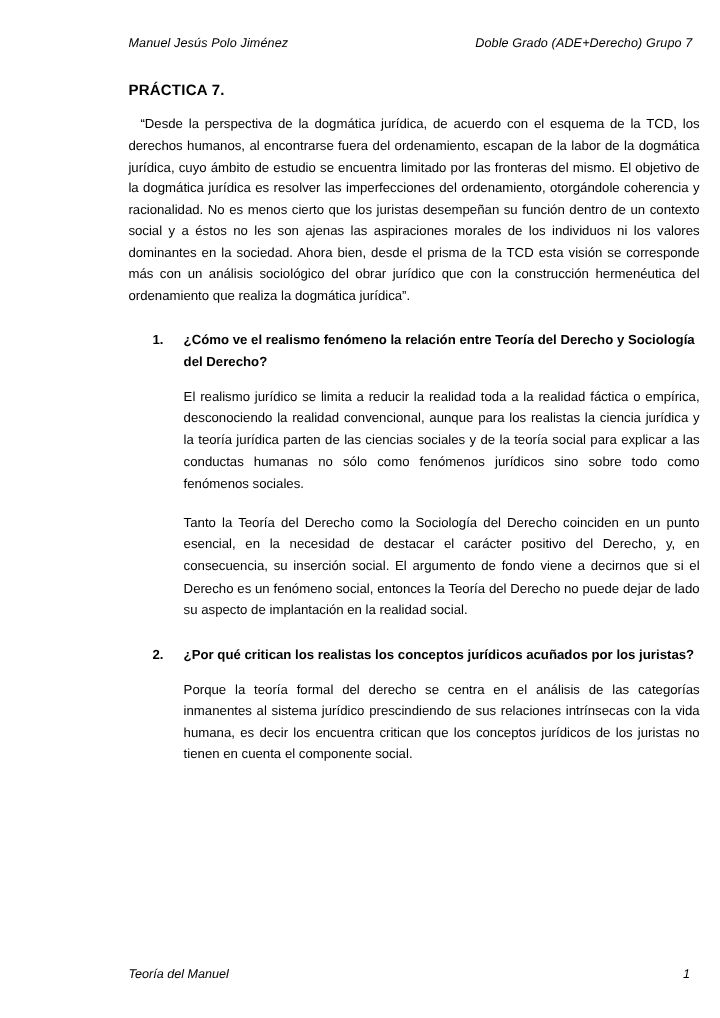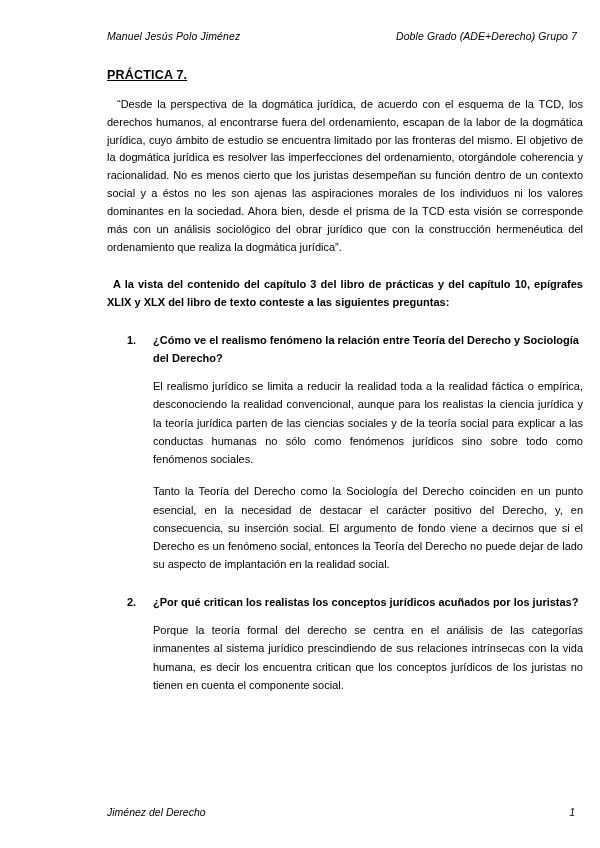--- a/index.html
+++ b/index.html
@@ -33,21 +33,20 @@
     margin-bottom: 26px;
   }
   .header .left { white-space: nowrap; }
   .header .right { white-space: nowrap; padding-right: 6px; }
 
   .title {
     font-weight: bold;
     font-size: 12.5px;
     margin: 0 0 14px 0;
     letter-spacing: 0.2px;
-    text-decoration: underline;
   }
 
   .quote {
     font-size: 11px;
     line-height: 1.62;
     text-align: justify;
     margin: 0 0 20px 0;
     text-indent: 10px;
   }
 
@@ -117,21 +116,20 @@
 
   <div class="header">
     <div class="left">Manuel Jesús Polo Jiménez</div>
     <div class="right">Doble Grado (ADE+Derecho) Grupo 7</div>
   </div>
 
   <h1 class="title">PRÁCTICA 7.</h1>
 
   <p class="quote">“Desde la perspectiva de la dogmática jurídica, de acuerdo con el esquema de la TCD, los derechos humanos, al encontrarse fuera del ordenamiento, escapan de la labor de la dogmática jurídica, cuyo ámbito de estudio se encuentra limitado por las fronteras del mismo. El objetivo de la dogmática jurídica es resolver las imperfecciones del ordenamiento, otorgándole coherencia y racionalidad. No es menos cierto que los juristas desempeñan su función dentro de un contexto social y a éstos no les son ajenas las aspiraciones morales de los individuos ni los valores dominantes en la sociedad. Ahora bien, desde el prisma de la TCD esta visión se corresponde más con un análisis sociológico del obrar jurídico que con la construcción hermenéutica del ordenamiento que realiza la dogmática jurídica”.</p>
 
-  <p class="instruction">A la vista del contenido del capítulo 3 del libro de prácticas y del capítulo 10, epígrafes XLIX y XLX del libro de texto conteste a las siguientes preguntas:</p>
 
   <div class="block-q">
     <div class="qitem">
       <div class="qnum">1.</div>
       <div class="qtext">¿Cómo ve el realismo fenómeno la relación entre Teoría del Derecho y Sociología del Derecho?</div>
     </div>
     <p class="answer">El realismo jurídico se limita a reducir la realidad toda a la realidad fáctica o empírica, desconociendo la realidad convencional, aunque para los realistas la ciencia jurídica y la teoría jurídica parten de las ciencias sociales y de la teoría social para explicar a las conductas humanas no sólo como fenómenos jurídicos sino sobre todo como fenómenos sociales.</p>
     <p class="answer">Tanto la Teoría del Derecho como la Sociología del Derecho coinciden en un punto esencial, en la necesidad de destacar el carácter positivo del Derecho, y, en consecuencia, su inserción social. El argumento de fondo viene a decirnos que si el Derecho es un fenómeno social, entonces la Teoría del Derecho no puede dejar de lado su aspecto de implantación en la realidad social.</p>
   </div>
 
@@ -139,17 +137,17 @@
 
   <div class="block-q">
     <div class="qitem">
       <div class="qnum">2.</div>
       <div class="qtext">¿Por qué critican los realistas los conceptos jurídicos acuñados por los juristas?</div>
     </div>
     <p class="answer">Porque la teoría formal del derecho se centra en el análisis de las categorías inmanentes al sistema jurídico prescindiendo de sus relaciones intrínsecas con la vida humana, es decir los encuentra critican que los conceptos jurídicos de los juristas no tienen en cuenta el componente social.</p>
   </div>
 
   <div class="footer">
-    <div class="fleft">Jiménez del Derecho</div>
+    <div class="fleft">Teoría del Manuel</div>
     <div class="fright">1</div>
   </div>
 
 </div>
 
 </body></html>

